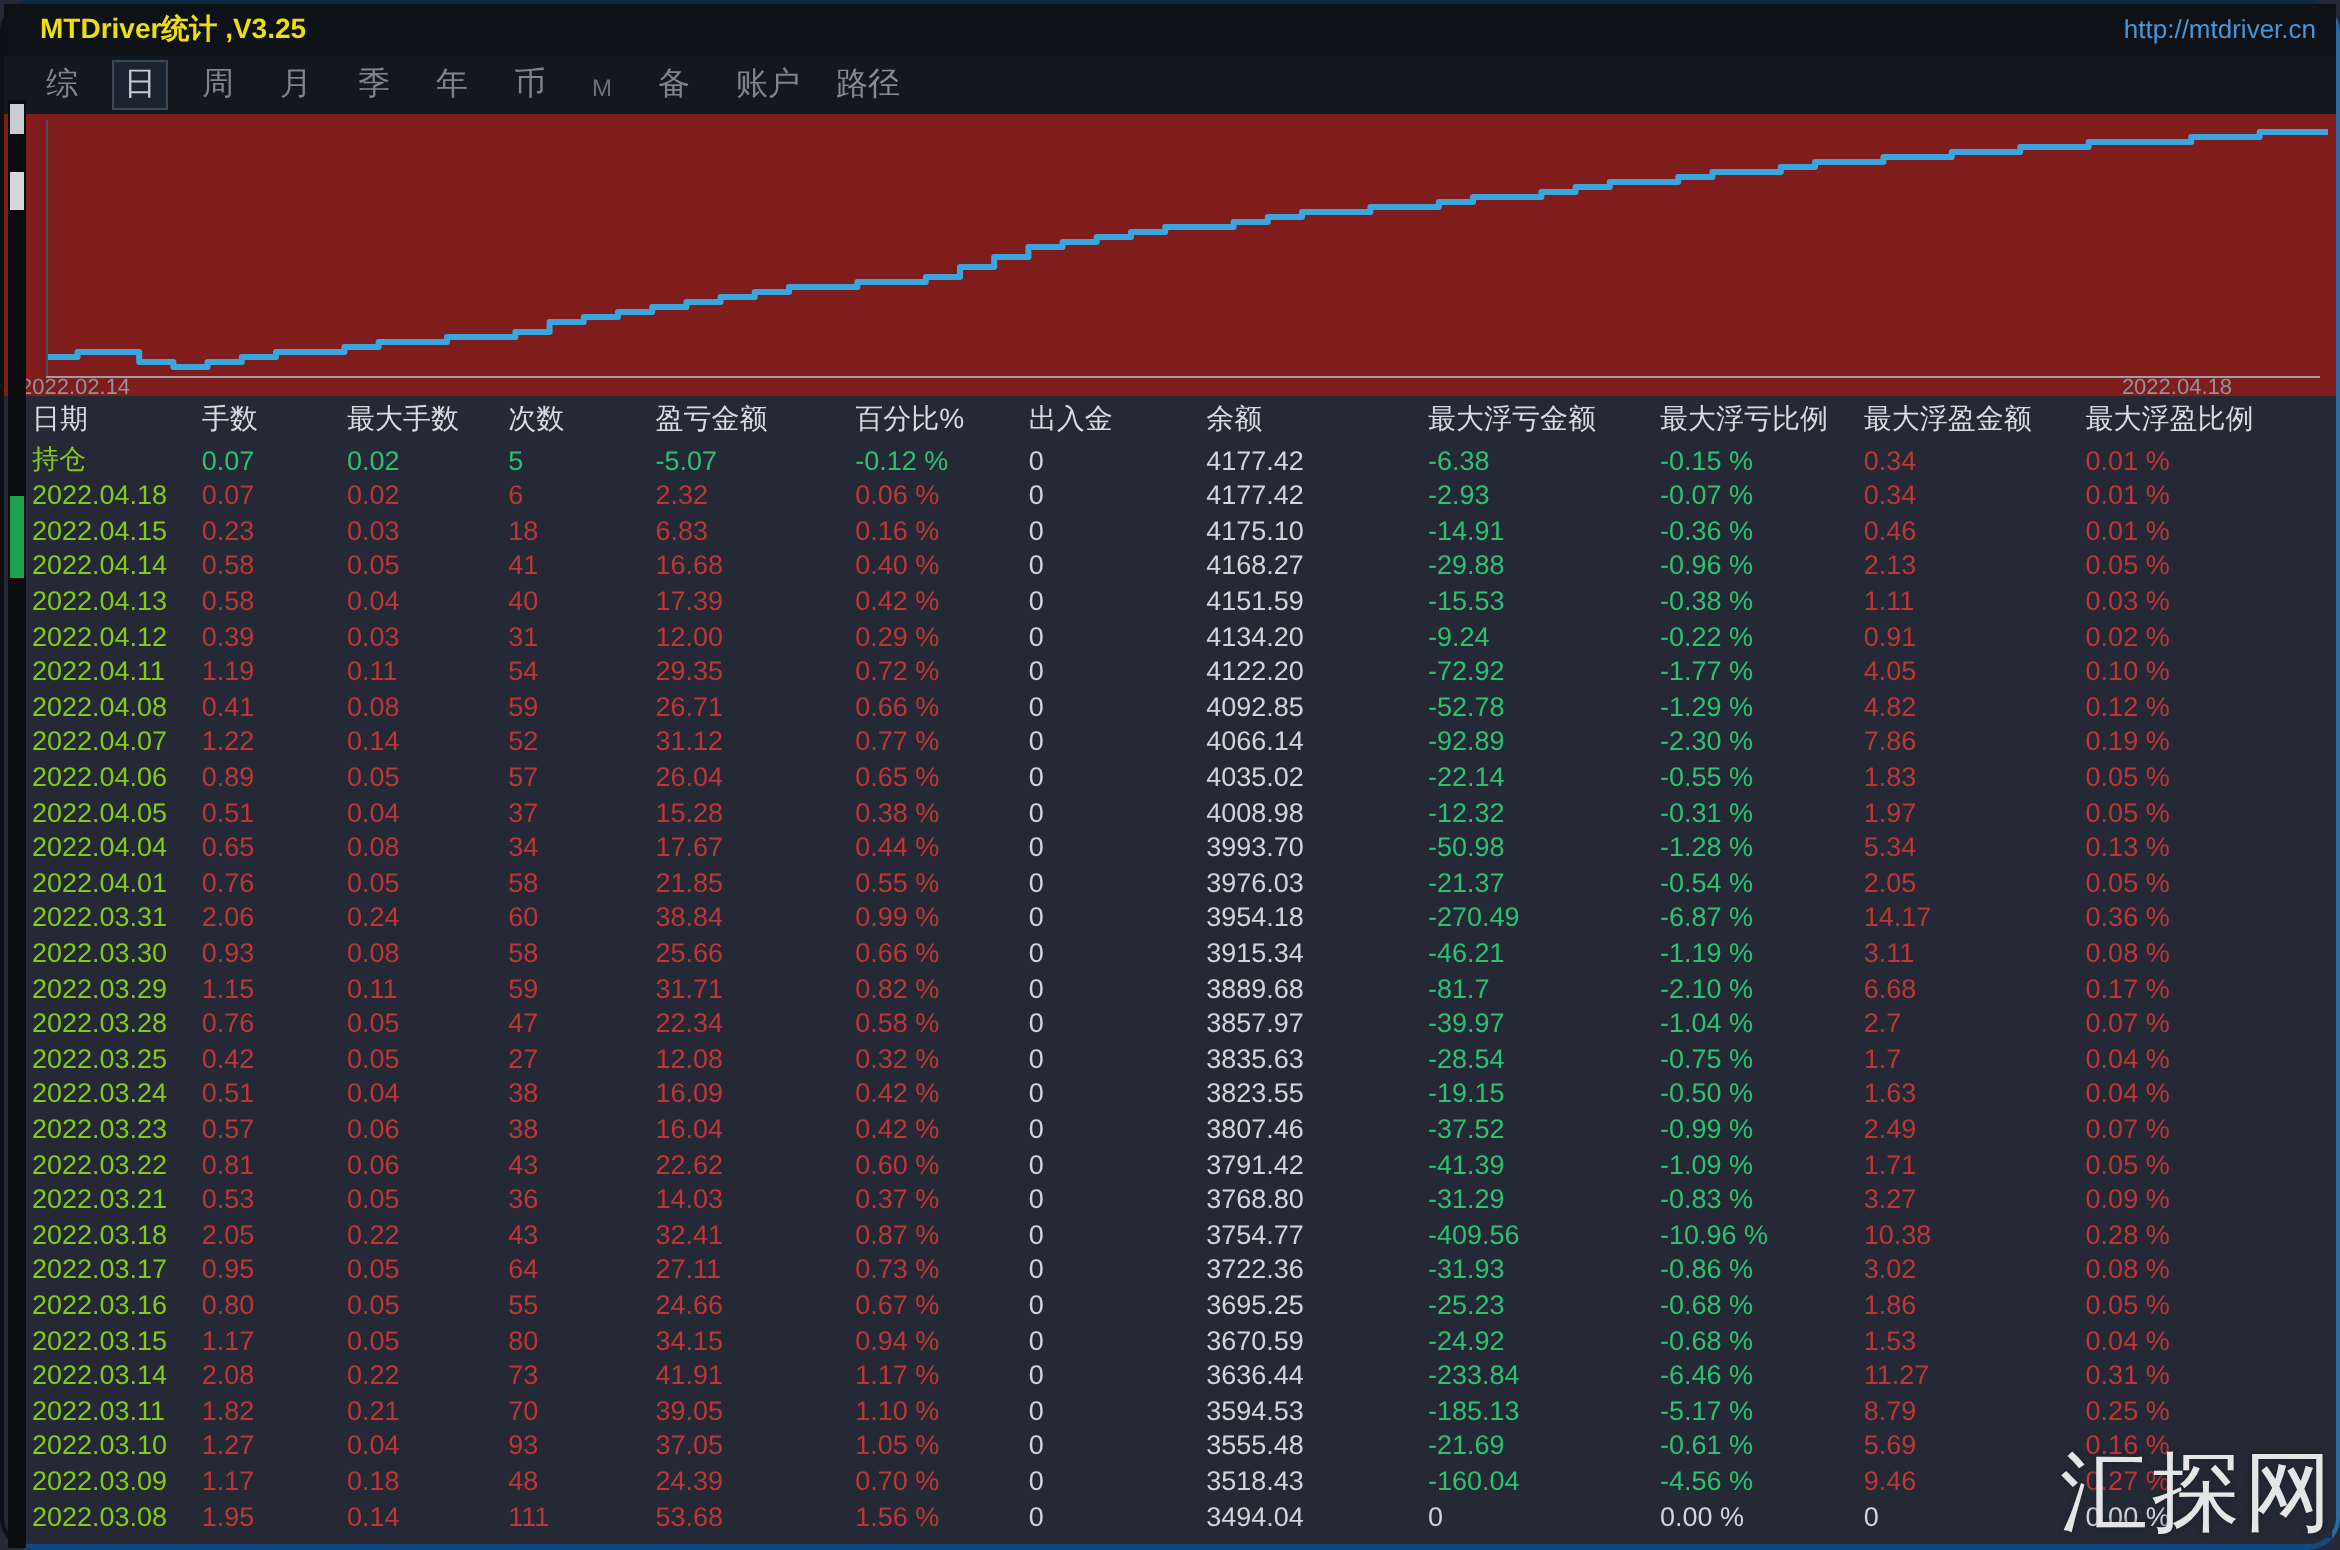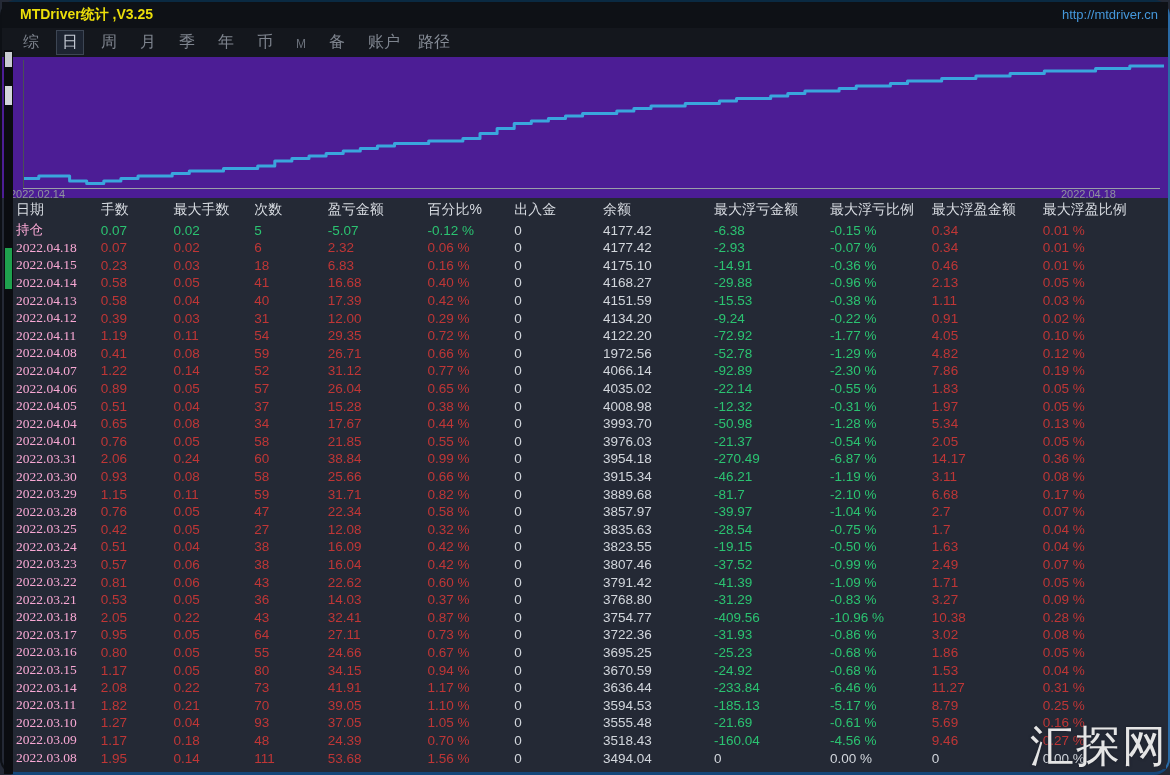--- a/index.html
+++ b/index.html
@@ -14,40 +14,40 @@
   .link{position:absolute;right:10px;top:5px;font-size:13px;color:var(--link);text-decoration:none;}
   
   .menubar{position:absolute;top:26px;left:0;right:0;height:29px;background:#14171d;
            display:flex;align-items:center;padding-left:16px;gap:13px;
            font-size:16px;color:#7e848e;}
   .menu-item{padding:1px 5px;cursor:default;}
   .menu-item.sel{background:#1d2431;outline:1px solid #3d4654;color:#c4cad4;}
   .menu-item.small{font-size:12px;color:#6b717b;padding-top:3px;}
   .path{color:#868c96;}
   
-  .chart{position:absolute;top:55px;left:0;right:0;height:141px;background:#4c1d95;padding-left:24px;}
+  .chart{position:absolute;top:55px;left:0;right:0;height:141px;background:#7f1d1d;padding-left:24px;}
   .axis-y{position:absolute;left:21px;top:3px;width:1px;height:128px;background:#4a4f57;}
   .axis-x{position:absolute;left:21px;right:8px;top:131px;height:1px;background:#9aa0a8;}
   .chart svg{position:absolute;left:22px;top:2px;}
   .dl{position:absolute;left:8px;top:131px;font-size:11px;color:#8f949c;}
   .dr{position:absolute;right:52px;top:131px;font-size:11px;color:#8f949c;}
   
   .rail{position:absolute;left:2px;top:48px;width:9px;height:724px;background:#0a0c10;z-index:5;}
   .rail .b1{position:absolute;left:1px;top:2px;width:7px;height:15px;background:#c9ccd1;}
   .rail .b2{position:absolute;left:1px;top:36px;width:7px;height:19px;background:#d4d7db;}
   .rail .bg{position:absolute;left:1px;top:198px;width:7px;height:41px;background:#1fa24e;}
   
   .tableWrap{position:absolute;top:196px;left:2px;right:2px;bottom:3px;background:#242935;overflow:hidden;}
   table{border-collapse:collapse;table-layout:fixed;width:1166px;}
   th,td{text-align:left;padding:0;white-space:nowrap;overflow:hidden;font-weight:normal;}
   th{height:23px;font-size:14px;color:#d8dce2;vertical-align:middle;}
   td{height:17.6px;font-size:13.5px;vertical-align:middle;}
   th:first-child,td:first-child{padding-left:12px;}
   .w{color:#d2d6dc;} .r{color:var(--red);} .g{color:var(--green);}
-  td.date{color:#f9a8d4;font-family:Liberation Serif, serif;}
+  td.date{color:#84cc16;}
   
   .watermark{position:absolute;right:0;bottom:-4px;font-size:44px;font-weight:normal;
              color:#e5e5e5;letter-spacing:2px;z-index:9;
              text-shadow:0 0 3px rgba(20,25,35,.6);}
 </style>
 </head>
 <body style="--red: #bf3636; --green: #2bc371; --yellow: #ecdf0a; --link: #4598dc; --line-blue: #3aa6dd;">
 
 <div class="win">
 
@@ -220,21 +220,21 @@
             <td class="r">0.10 %</td>
           </tr>
           <tr>
             <td class="date">2022.04.08</td>
             <td class="r">0.41</td>
             <td class="r">0.08</td>
             <td class="r">59</td>
             <td class="r">26.71</td>
             <td class="r">0.66 %</td>
             <td class="w">0</td>
-            <td class="w">1972.56</td>
+            <td class="w">4092.85</td>
             <td class="g">-52.78</td>
             <td class="g">-1.29 %</td>
             <td class="r">4.82</td>
             <td class="r">0.12 %</td>
           </tr>
           <tr>
             <td class="date">2022.04.07</td>
             <td class="r">1.22</td>
             <td class="r">0.14</td>
             <td class="r">52</td>

